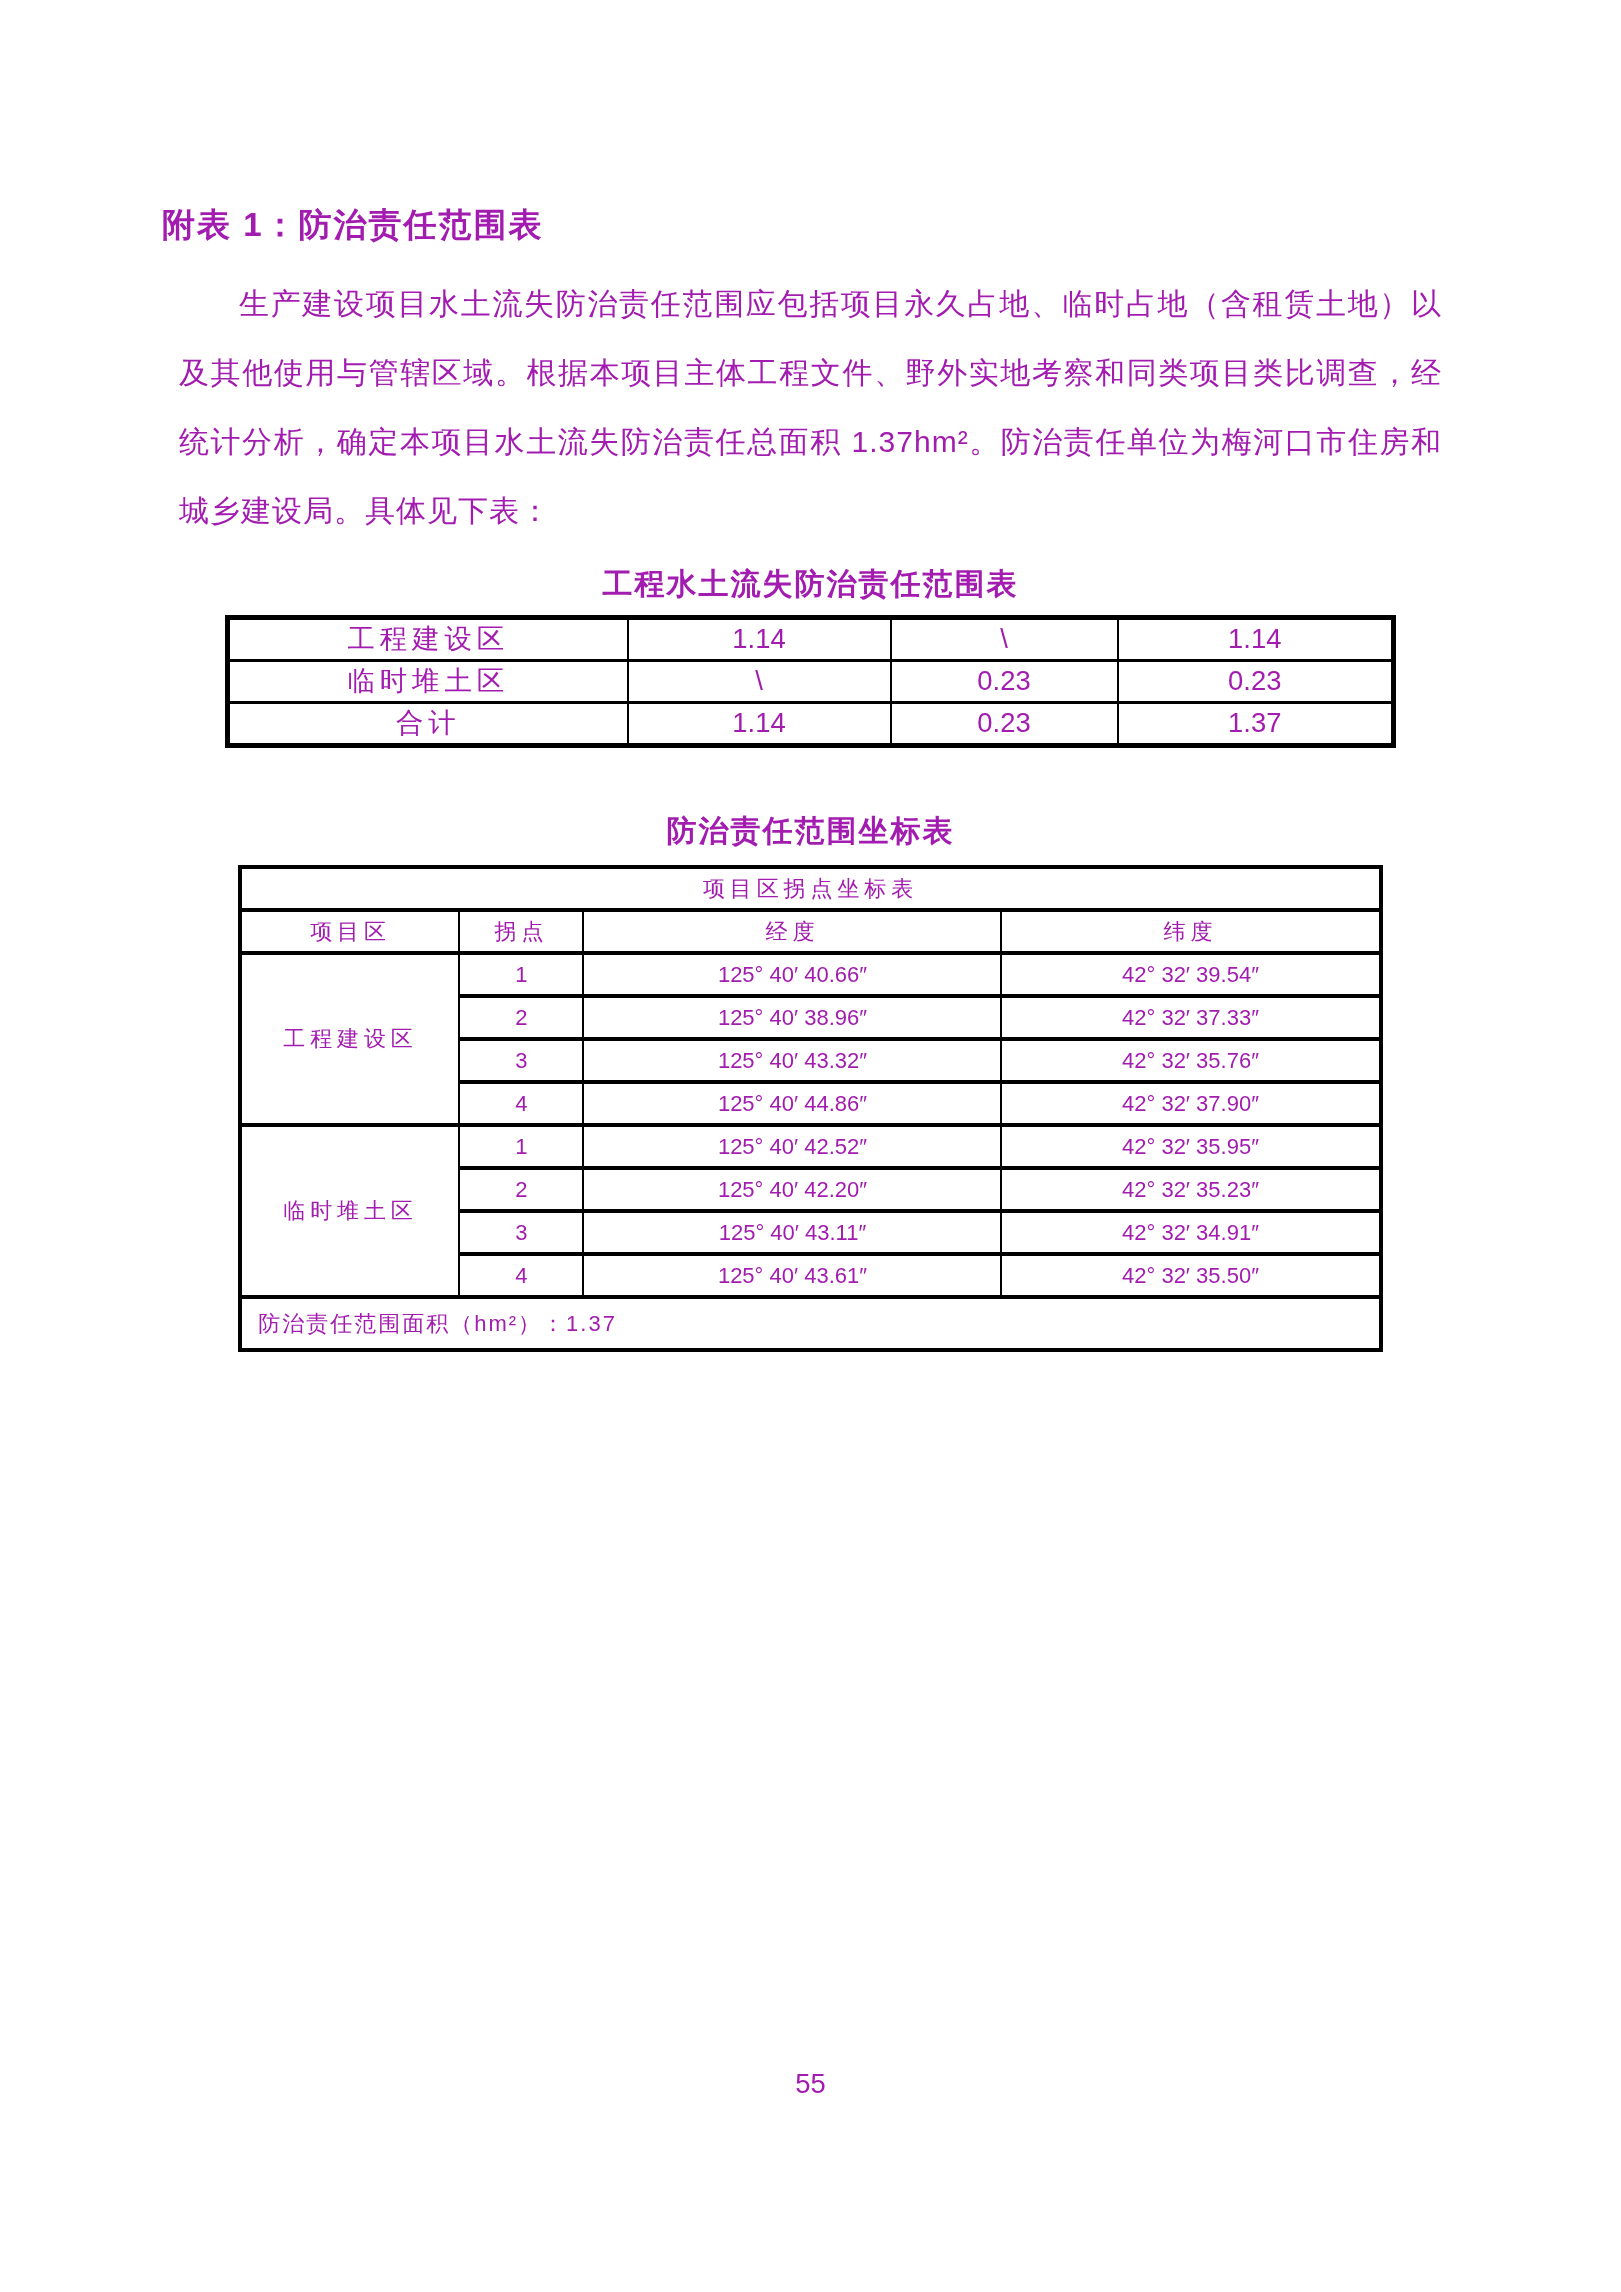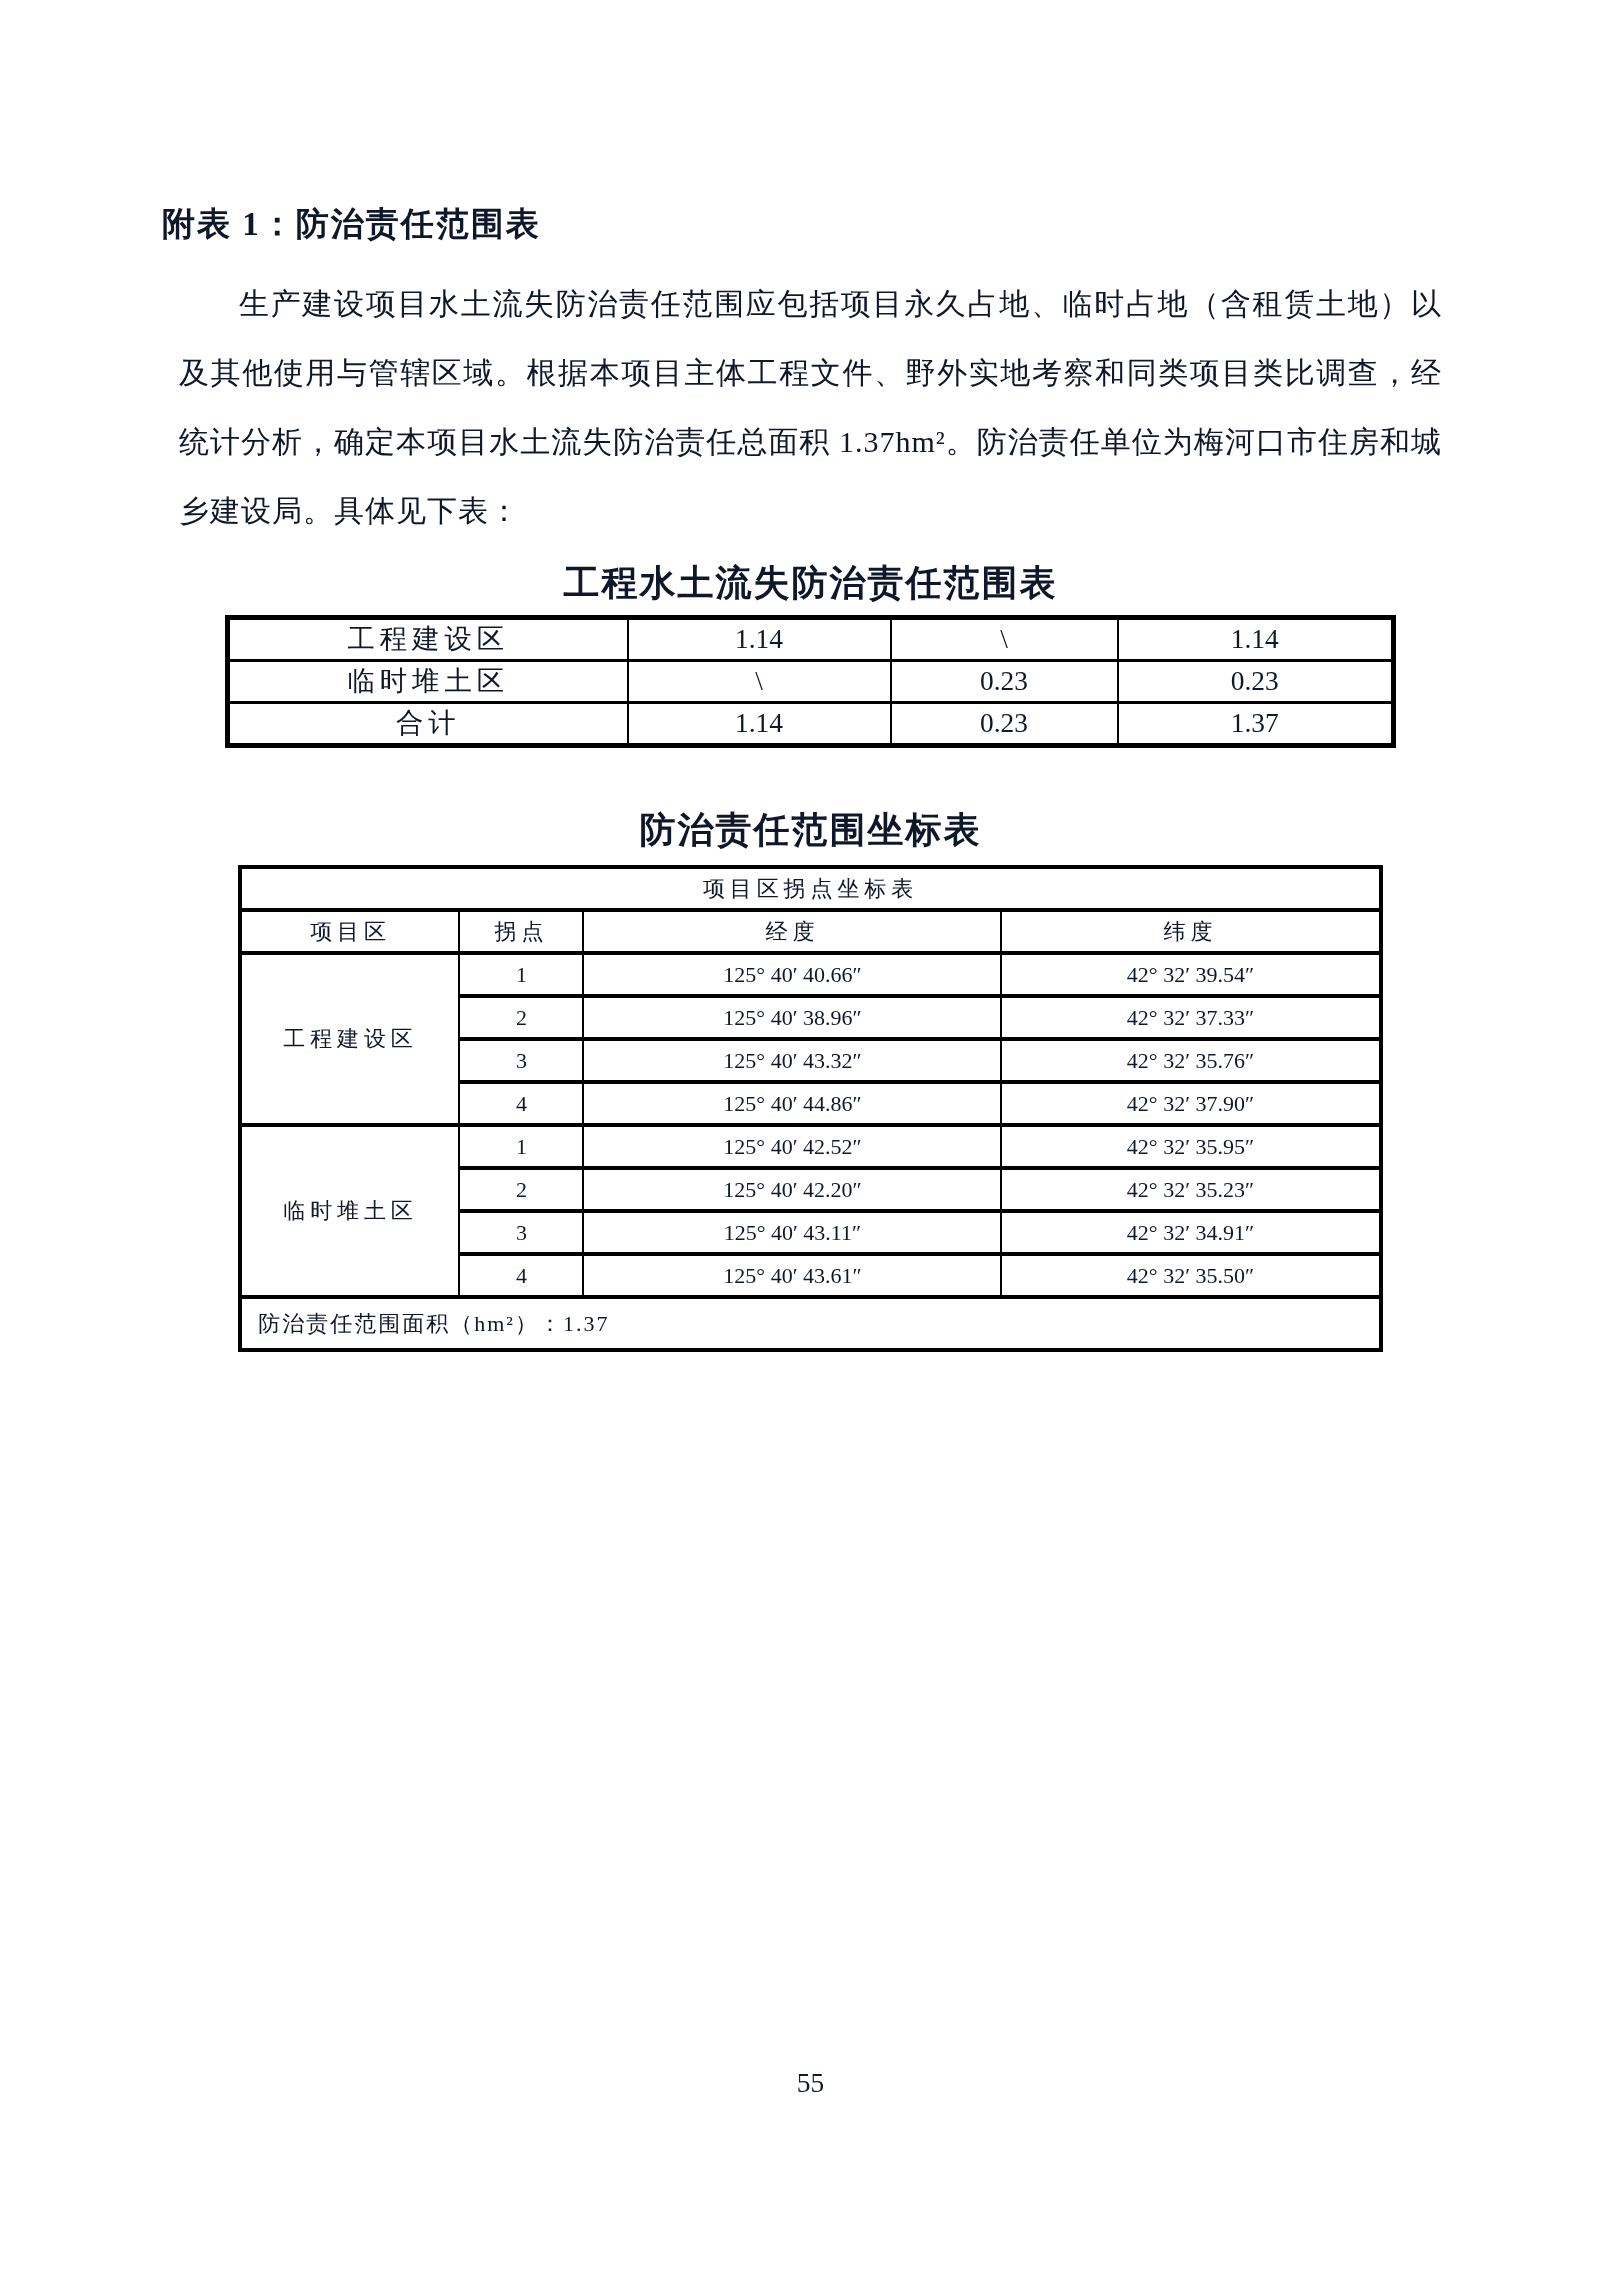--- a/index.html
+++ b/index.html
@@ -5,43 +5,43 @@
   html, body {
     margin: 0;
     padding: 0;
     background: #ffffff;
   }
   .page {
     position: relative;
     width: 1621px;
     height: 2293px;
     background: #ffffff;
-    color: #0f172a;
-    font-family: Liberation Serif, serif;
+    color: #a21caf;
+    font-family: Liberation Sans, sans-serif;
     box-sizing: border-box;
     padding: 204px 162px 0 162px;
     overflow: hidden;
   }
   h1.doc-heading {
     font-size: 33px;
     font-weight: bold;
     line-height: 41px;
     margin: 0 0 23.5px 0;
     letter-spacing: 2px;
   }
   p.intro {
     font-size: 30px;
     line-height: 69px;
     margin: 17px;
     text-indent: 2em;
     text-align: justify;
     letter-spacing: 1px;
   }
   h2.table-title {
-    font-size: 36px;
+    font-size: 30px;
     font-weight: bold;
     text-align: center;
     line-height: 43px;
     margin: 10px;
     letter-spacing: 2px;
   }
   h2.t2-title {
     margin-top: 61px;
   }
   table {

